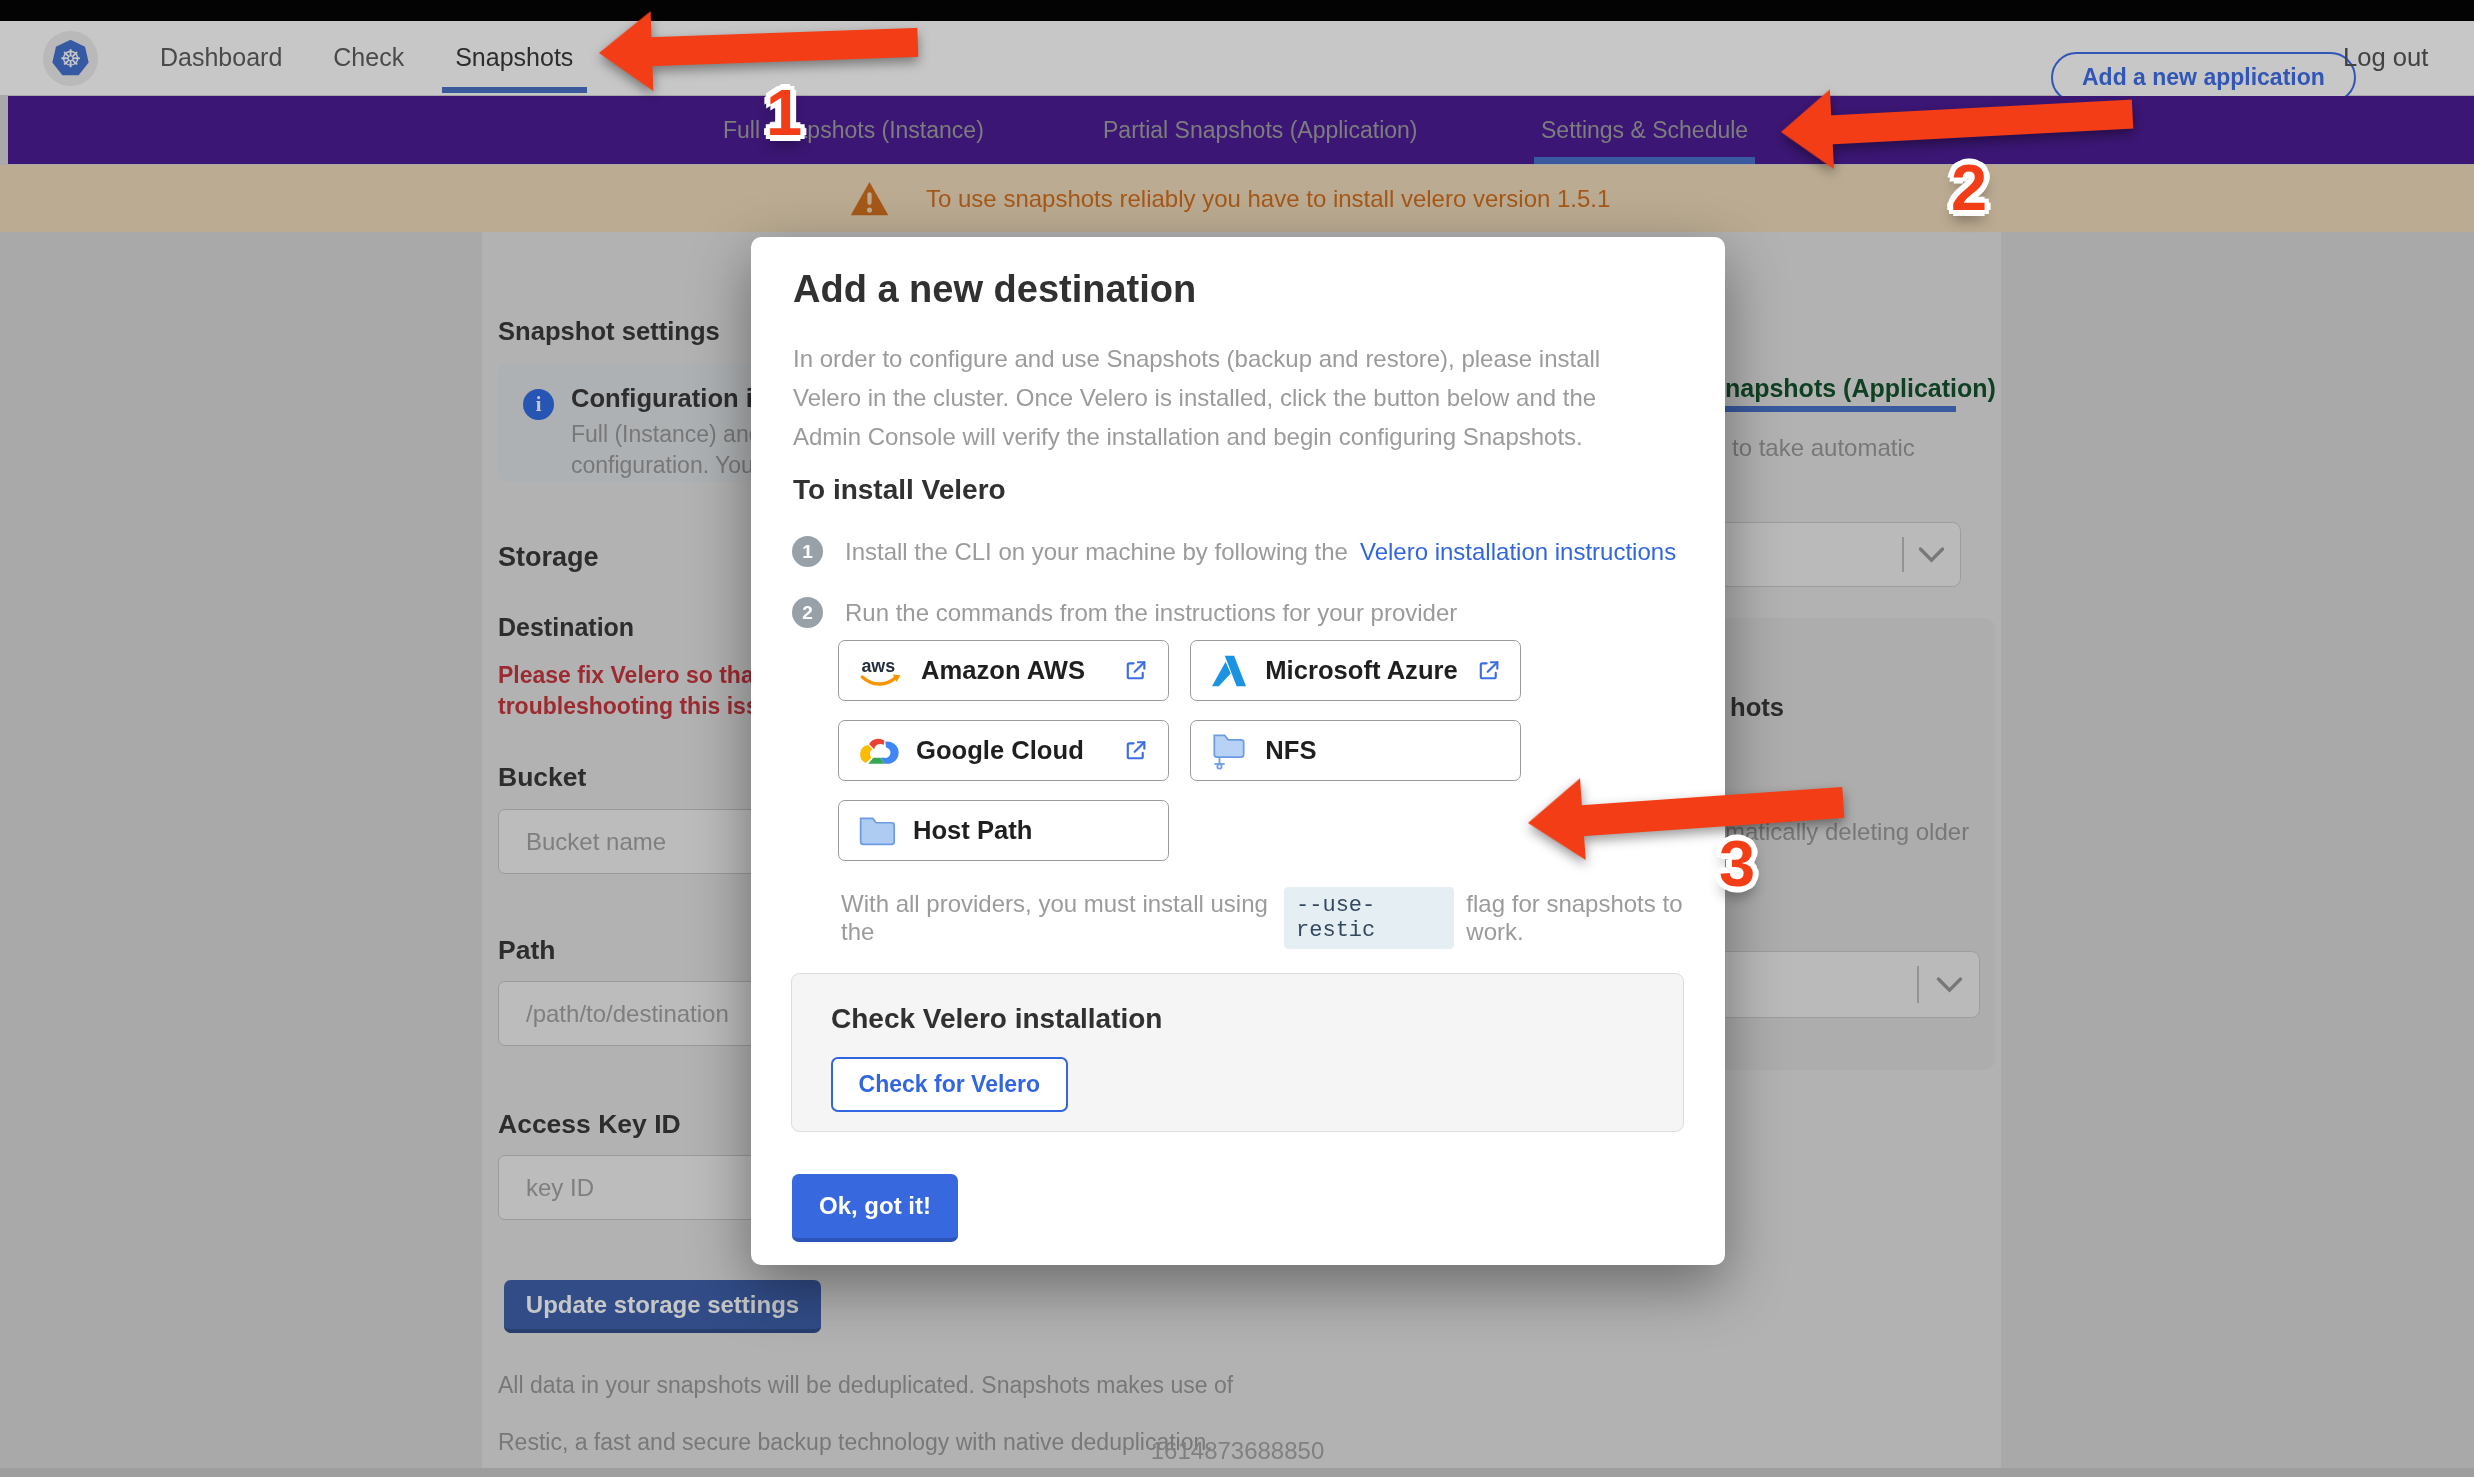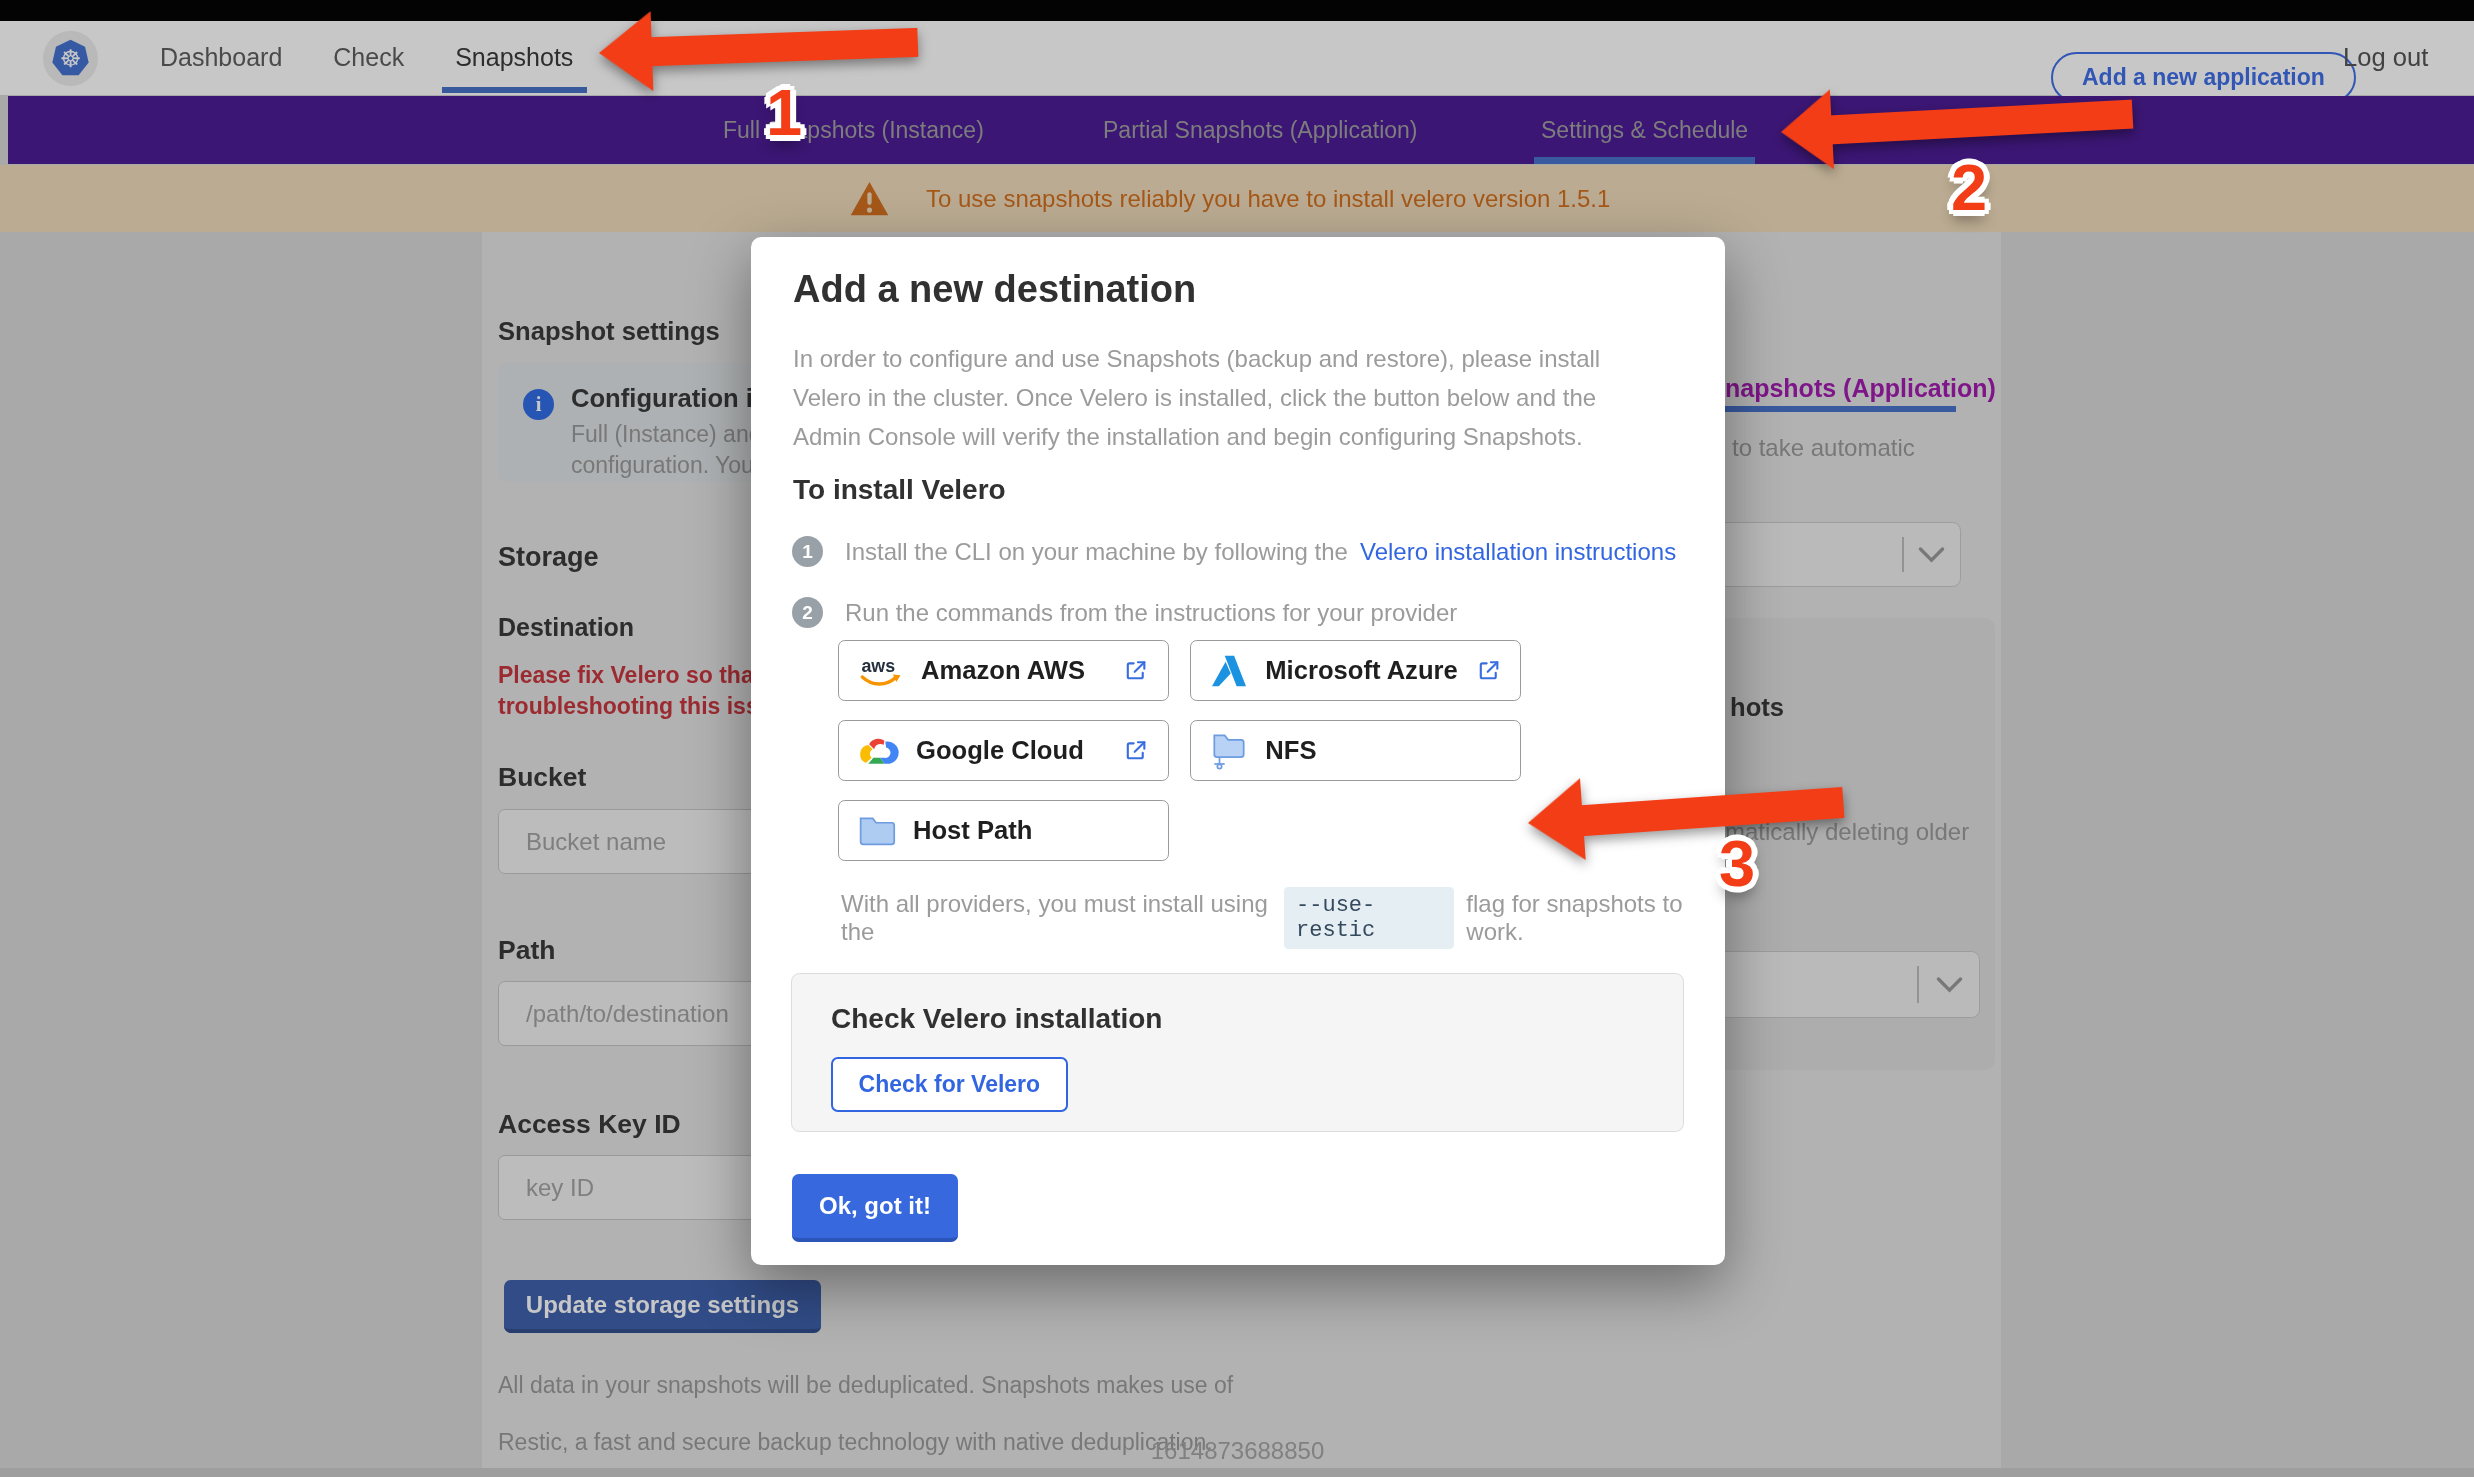--- a/index.html
+++ b/index.html
@@ -35,21 +35,21 @@
   .txt-gray { color:#9a9a9a; }
   .info-card { left:498px; top:363px; width:1192px; height:119px; background:#dfe3e6; border-radius:8.5px; }
   .info-icon { position:absolute; left:25px; top:25.6px; width:31px; height:31px; border-radius:50%; background:#326de6; color:#fff; font-size:20.5px; font-weight:bold; display:flex; align-items:center; justify-content:center; font-family:"Liberation Serif", serif; }
   .error-text { color:#c8373f; font-weight:bold; font-size:23px; line-height:32px; white-space:nowrap; }
   .field-input { position:absolute; z-index:2; width:811px; height:65px; background:#f1f1f1; border:1.7px solid #c6c6c6; border-radius:6.8px; padding:0 27px; font-size:24px; color:#3a3a3a; font-family:"Liberation Sans", sans-serif; }
   .field-input::placeholder { color:#a3a3a3; opacity:1; }
   .update-btn { position:absolute; z-index:2; left:504px; top:1280px; width:317px; height:53px; background:#3f62ae; border:none; border-bottom:4.3px solid #33508f; border-radius:6.8px; color:#ffffff; font-size:24px; font-weight:bold; font-family:"Liberation Sans", sans-serif; }
   .dedup { font-size:23px; color:#9a9a9a; white-space:nowrap; }
   .timestamp { position:absolute; z-index:2; left:0; top:1437px; width:2475px; text-align:center; font-size:24px; color:#a5a5a5; }
 
-  .right-tab-frag { left:1725px; top:374px; font-size:25px; font-weight:bold; color:#a21caf; white-space:nowrap;text-align:center; }
+  .right-tab-frag { left:1725px; top:374px; font-size:25px; font-weight:bold; color:#14532d; white-space:nowrap;text-align:center; }
   .right-tab-underline { left:1725px; top:406px; width:231px; height:6px; background:#4a74cc; }
   .dropdown { position:absolute; z-index:2; background:#efefef; border:1.7px solid #c9c9c9; border-radius:8.5px; }
   .dd-divider { position:absolute; top:13.7px; bottom:13.7px; width:1.7px; background:#bdbdbd; }
   .dd-chevron { position:absolute; top:50%; transform:translateY(-50%); }
   .sched-card { position:absolute; z-index:2; left:1674px; top:618px; width:321px; height:452px; background:#dedede; border-radius:10.2px; }
 
   
   .overlay { position:absolute; inset:0; background:rgba(0,0,0,0.22); z-index:5; }
 
   

